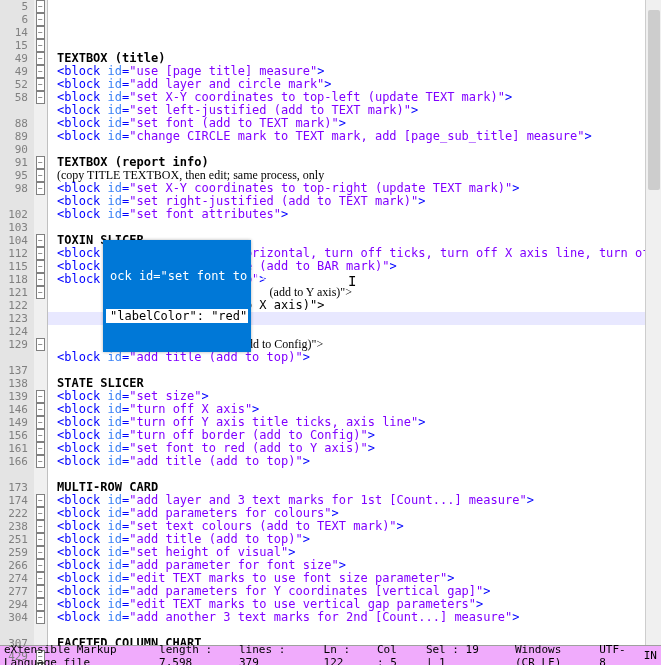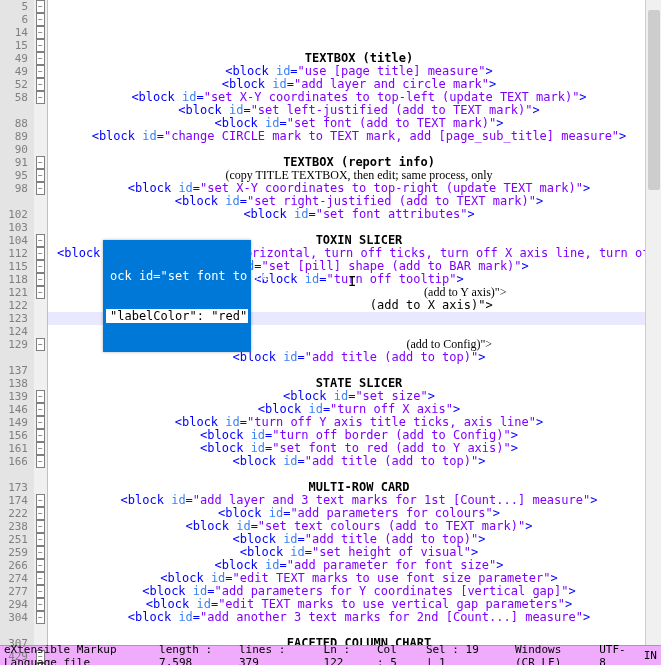--- a/index.html
+++ b/index.html
@@ -4,21 +4,21 @@
 <style>
   * { margin: 0; padding: 0; box-sizing: border-box; }
   html, body { width: 661px; height: 665px; overflow: hidden; font-family: "Consolas", monospace; font-size: 12px; background: #fff; }
   .editor { display: flex; height: 645px; background: #fff; }
   .gutter { width: 34px; background: #e4e4e4; text-align: right; color: #808080; font-size: 11px; line-height: 13px; padding-right: 6px; user-select: none; }
   .gutter div { height: 13px; }
   .foldbar { width: 14px; background: #f0f0f0; border-right: 1px solid #c0c0c0; }
   .foldbar div { height: 13px; display: flex; align-items: center; justify-content: center; }
   .fold-box { width: 9px; height: 9px; border: 1px solid #808080; background: #fff; display: flex; align-items: center; justify-content: center; font-size: 8px; line-height: 1; color: #606060; }
   .code { flex: 1; overflow: hidden; white-space: pre; line-height: 13px; position: relative; }
-  .line { height: 13px; padding-left: 9px; text-align: center; }
+  .line { height: 13px; padding-left: 9px; }
   .tag { color: #0000ff; }
   .attr { color: #3b82f6; }
   .val { color: #8000ff; }
   .txt { color: #000; font-weight: bold; }
   .plain { color: #000; font-family: Liberation Serif, serif; }
   .current-line { background: #e8e8ff; }
   .callout { position: absolute; left: 55px; top: 240px; width: 148px; background: #0078d7; border: 2px solid #0078d7; padding: 1px; z-index: 10; box-shadow: 0 0 3px rgba(0,0,0,0.3); }
   .callout .cl-line { background: #0078d7; color: #fff; padding: 0 4px; font-size: 12px; line-height: 14px; }
   .callout .cl-mid { background: #fff; color: #000; padding: 0 4px; font-size: 12px; line-height: 14px; }
   .callout-after { color: #000; }

